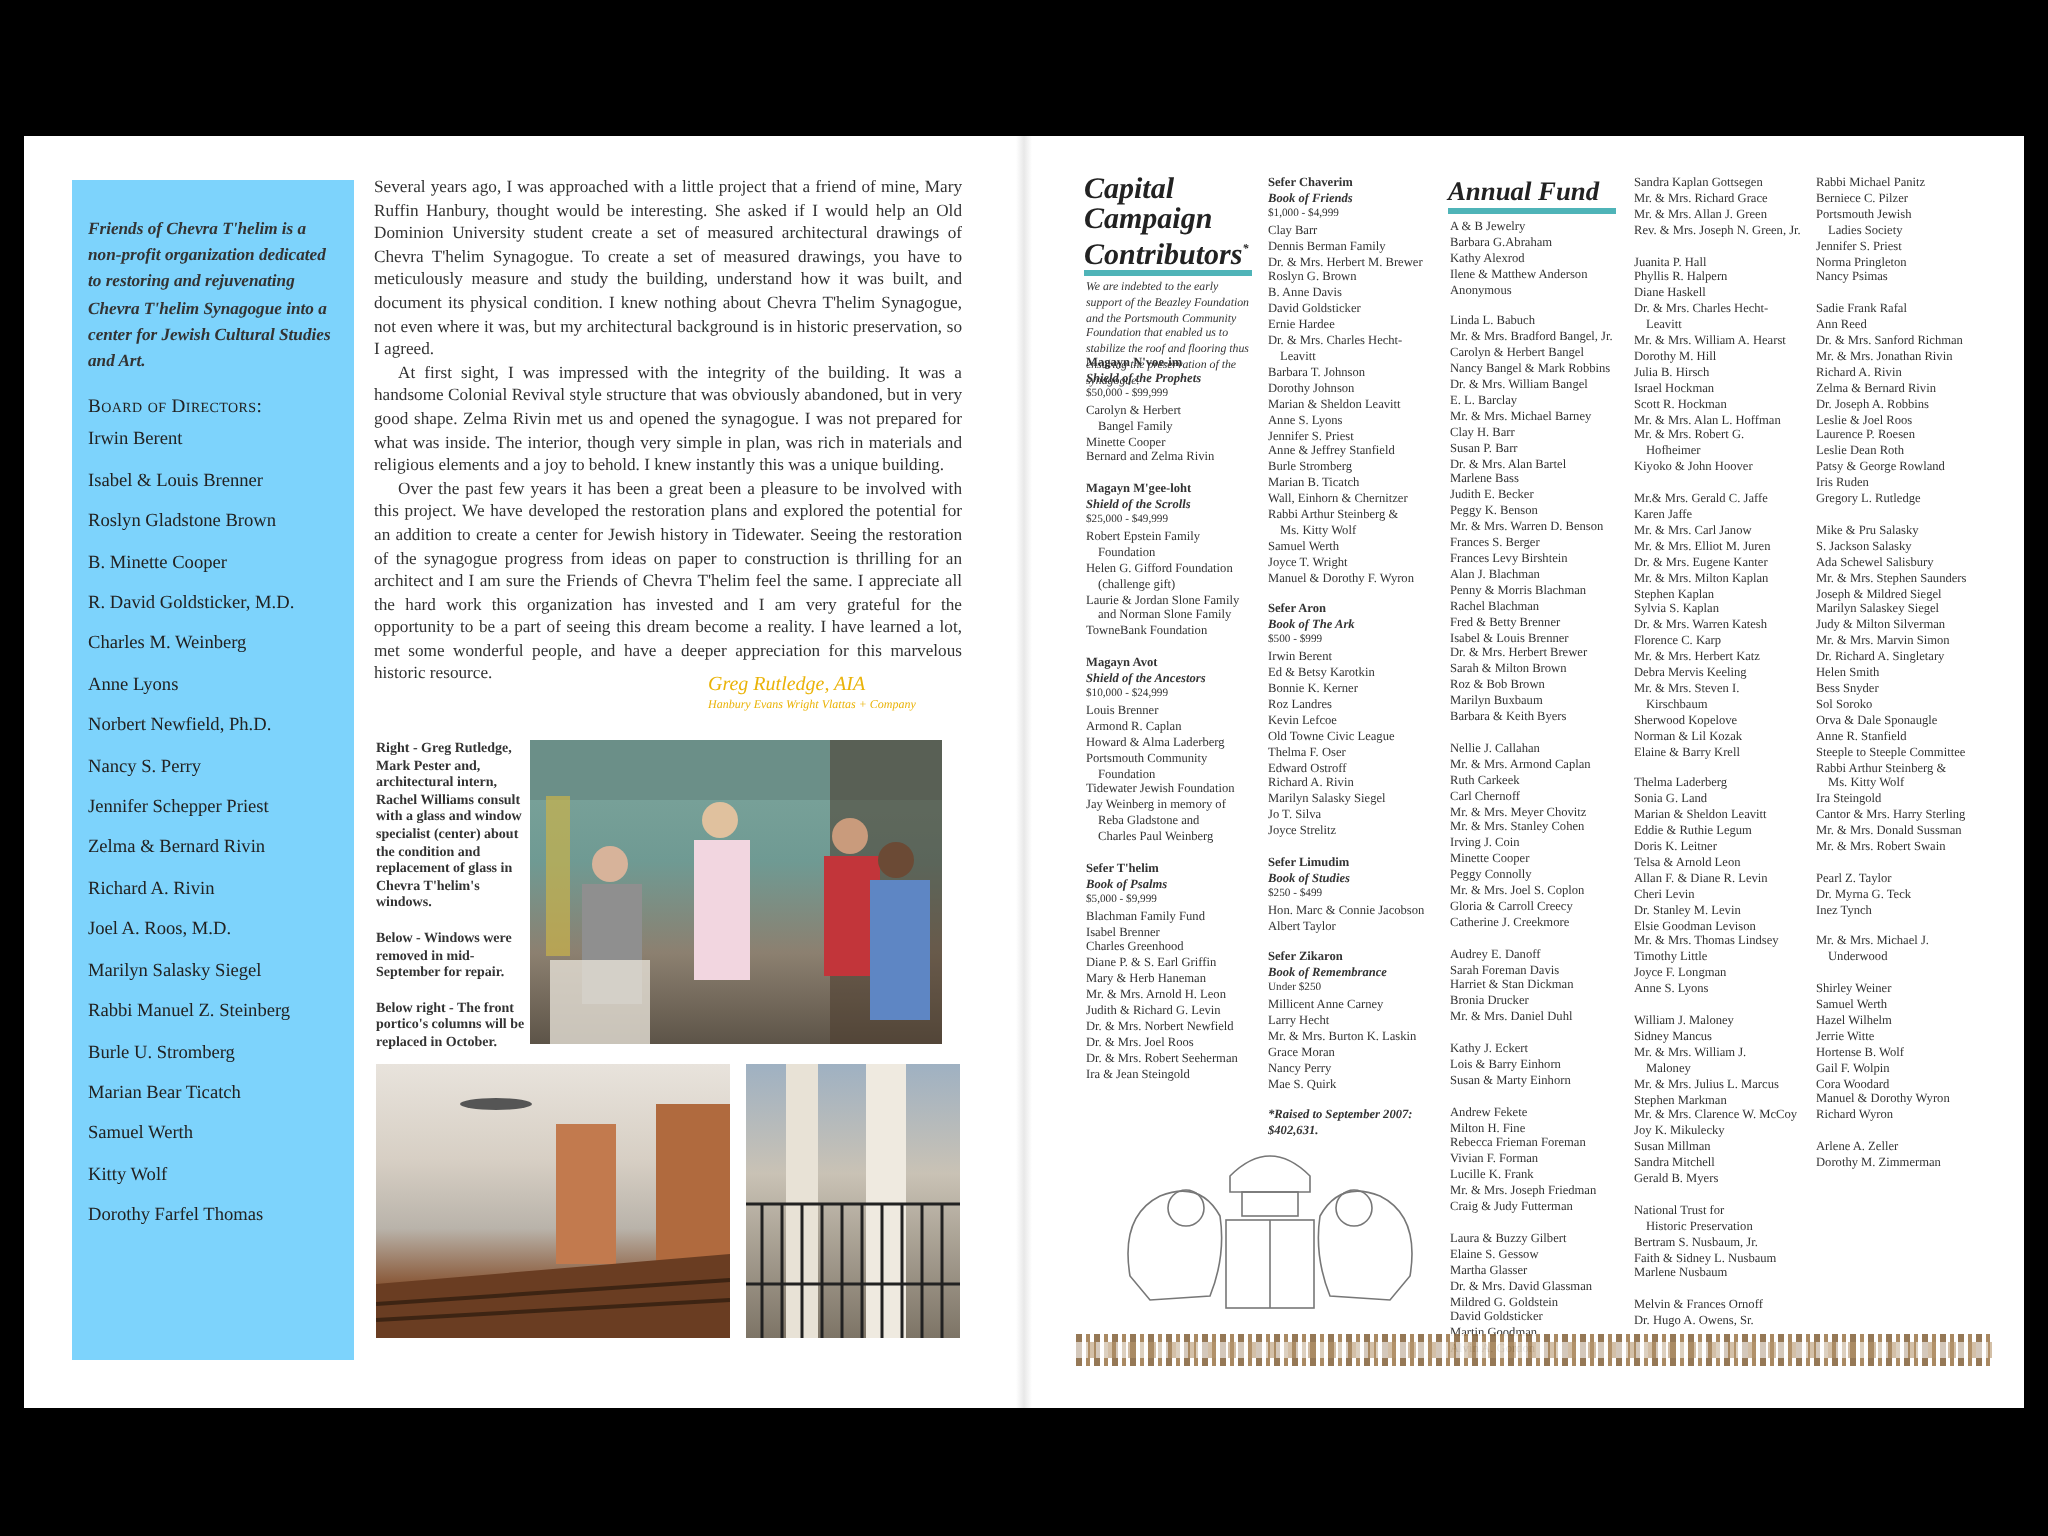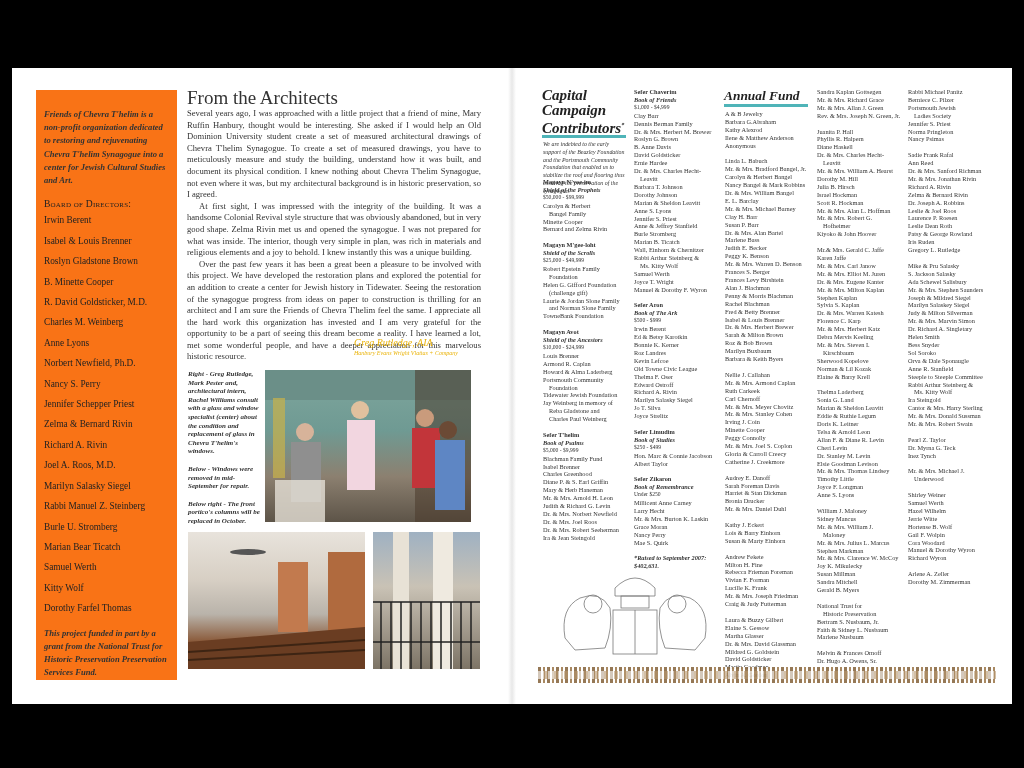--- a/index.html
+++ b/index.html
@@ -2,36 +2,36 @@
 <html><head>
 <meta charset="utf-8">
 <style>
   html,body{margin:0;padding:0;}
   body{width:1024px;height:768px;background:#000;position:relative;overflow:hidden;font-family:"Liberation Serif","DejaVu Serif",serif;color:#222;}
   .page{position:absolute;top:68px;background:#fff;height:636px;}
   .page.left{left:12px;width:500px;}
   .page.right{left:512px;width:500px;}
   .gutter{position:absolute;top:68px;left:508px;width:8px;height:636px;background:linear-gradient(90deg,#fff,#e8e8e8,#fff);}
 
-  .sidebar{position:absolute;left:36px;top:90px;width:141px;height:590px;background:#f97316;box-sizing:border-box;padding:18px 6px 0 8px;font-size:8.6px;line-height:13.2px;}
+  .sidebar{position:absolute;left:36px;top:90px;width:141px;height:590px;background:#7dd3fc;box-sizing:border-box;padding:18px 6px 0 8px;font-size:8.6px;line-height:13.2px;}
   .sidebar .it{font-style:italic;font-weight:bold;color:#333;}
   .sidebar .boardhdr{margin-top:8px;font-variant:small-caps;font-size:9.6px;letter-spacing:0.2px;}
   .sidebar .board div{font-size:9.3px;line-height:20.4px;}
   .sidebar p{margin:0 0 10px 0;}
 
   .article{position:absolute;left:187px;top:88px;width:294px;}
   .article h1{margin:0;font-weight:normal;font-size:19px;line-height:20px;color:#333;}
   .article .body{font-size:8.6px;line-height:11.6px;text-align:justify;color:#333;}
   .article .body p{margin:0;text-indent:0;}
   .article .body p+p{text-indent:12px;}
   .sig{position:absolute;left:354px;top:337px;font-style:italic;color:#eab308;}
   .sig .name{font-size:10px;}
   .sig .firm{font-size:6px;margin-top:2px;}
 
-  .caption{position:absolute;left:188px;top:370px;width:76px;font-size:7px;line-height:8.6px;font-style:italic;font-weight:bold;color:#333;}
+  .caption{position:absolute;left:188px;top:370px;width:76px;font-size:7px;line-height:8.6px;font-weight:bold;color:#333;}
   .caption p{margin:0 0 9px 0;}
 
   .photo{position:absolute;overflow:hidden;}
   .photo1{left:265px;top:370px;width:206px;height:152px;background:linear-gradient(180deg,#7fa69d 0%,#6f9a93 40%,#8c8070 70%,#5d5448 100%);}
   .photo2{left:188px;top:532px;width:177px;height:137px;background:linear-gradient(180deg,#e8e3dc 0%,#d7cfc4 35%,#b9b3aa 60%,#8a5a3a 80%,#5e3a22 100%);}
   .photo3{left:373px;top:532px;width:107px;height:137px;background:linear-gradient(180deg,#9fb1c2 0%,#c9c2b5 40%,#7d7466 100%);}
 
   .col{position:absolute;font-size:6.3px;line-height:7.9px;color:#333;}
   .col .gap{height:7.9px;}
   .col .tier{font-weight:bold;}
@@ -76,26 +76,24 @@
       <div>Richard A. Rivin</div>
       <div>Joel A. Roos, M.D.</div>
       <div>Marilyn Salasky Siegel</div>
       <div>Rabbi Manuel Z. Steinberg</div>
       <div>Burle U. Stromberg</div>
       <div>Marian Bear Ticatch</div>
       <div>Samuel Werth</div>
       <div>Kitty Wolf</div>
       <div>Dorothy Farfel Thomas</div>
     </div>
-  <p class="it" style="margin-top:8px">This project funded in part by a grant from the National Trust for Historic Preservation Preservation Services Fund.</p>
 
 </div>
 
 <div class="article">
-  <h1>From the Architects</h1>
   <div class="body">
     <p>Several years ago, I was approached with a little project that a friend of mine, Mary Ruffin Hanbury, thought would be interesting. She asked if I would help an Old Dominion University student create a set of measured architectural drawings of Chevra T'helim Synagogue. To create a set of measured drawings, you have to meticulously measure and study the building, understand how it was built, and document its physical condition. I knew nothing about Chevra T'helim Synagogue, not even where it was, but my architectural background is in historic preservation, so I agreed.</p>
     <p>At first sight, I was impressed with the integrity of the building. It was a handsome Colonial Revival style structure that was obviously abandoned, but in very good shape. Zelma Rivin met us and opened the synagogue. I was not prepared for what was inside. The interior, though very simple in plan, was rich in materials and religious elements and a joy to behold.  I knew instantly this was a unique building.</p>
     <p>Over the past few years it has been a great been a pleasure to be involved with this project. We have developed the restoration plans and explored the potential for an addition to create a center for Jewish history in Tidewater. Seeing the restoration of the synagogue progress from ideas on paper to construction is thrilling for an architect and I am sure the Friends of Chevra T'helim feel the same. I appreciate all the hard work this organization has invested and I am very grateful for the opportunity to be a part of seeing this dream become a reality. I have learned a lot, met some wonderful people, and have a deeper appreciation for this marvelous historic resource.</p>
   </div>
 </div>
 <div class="sig">
   <div class="name">Greg Rutledge, AIA</div>
   <div class="firm">Hanbury Evans Wright Vlattas + Company</div>
 </div>

